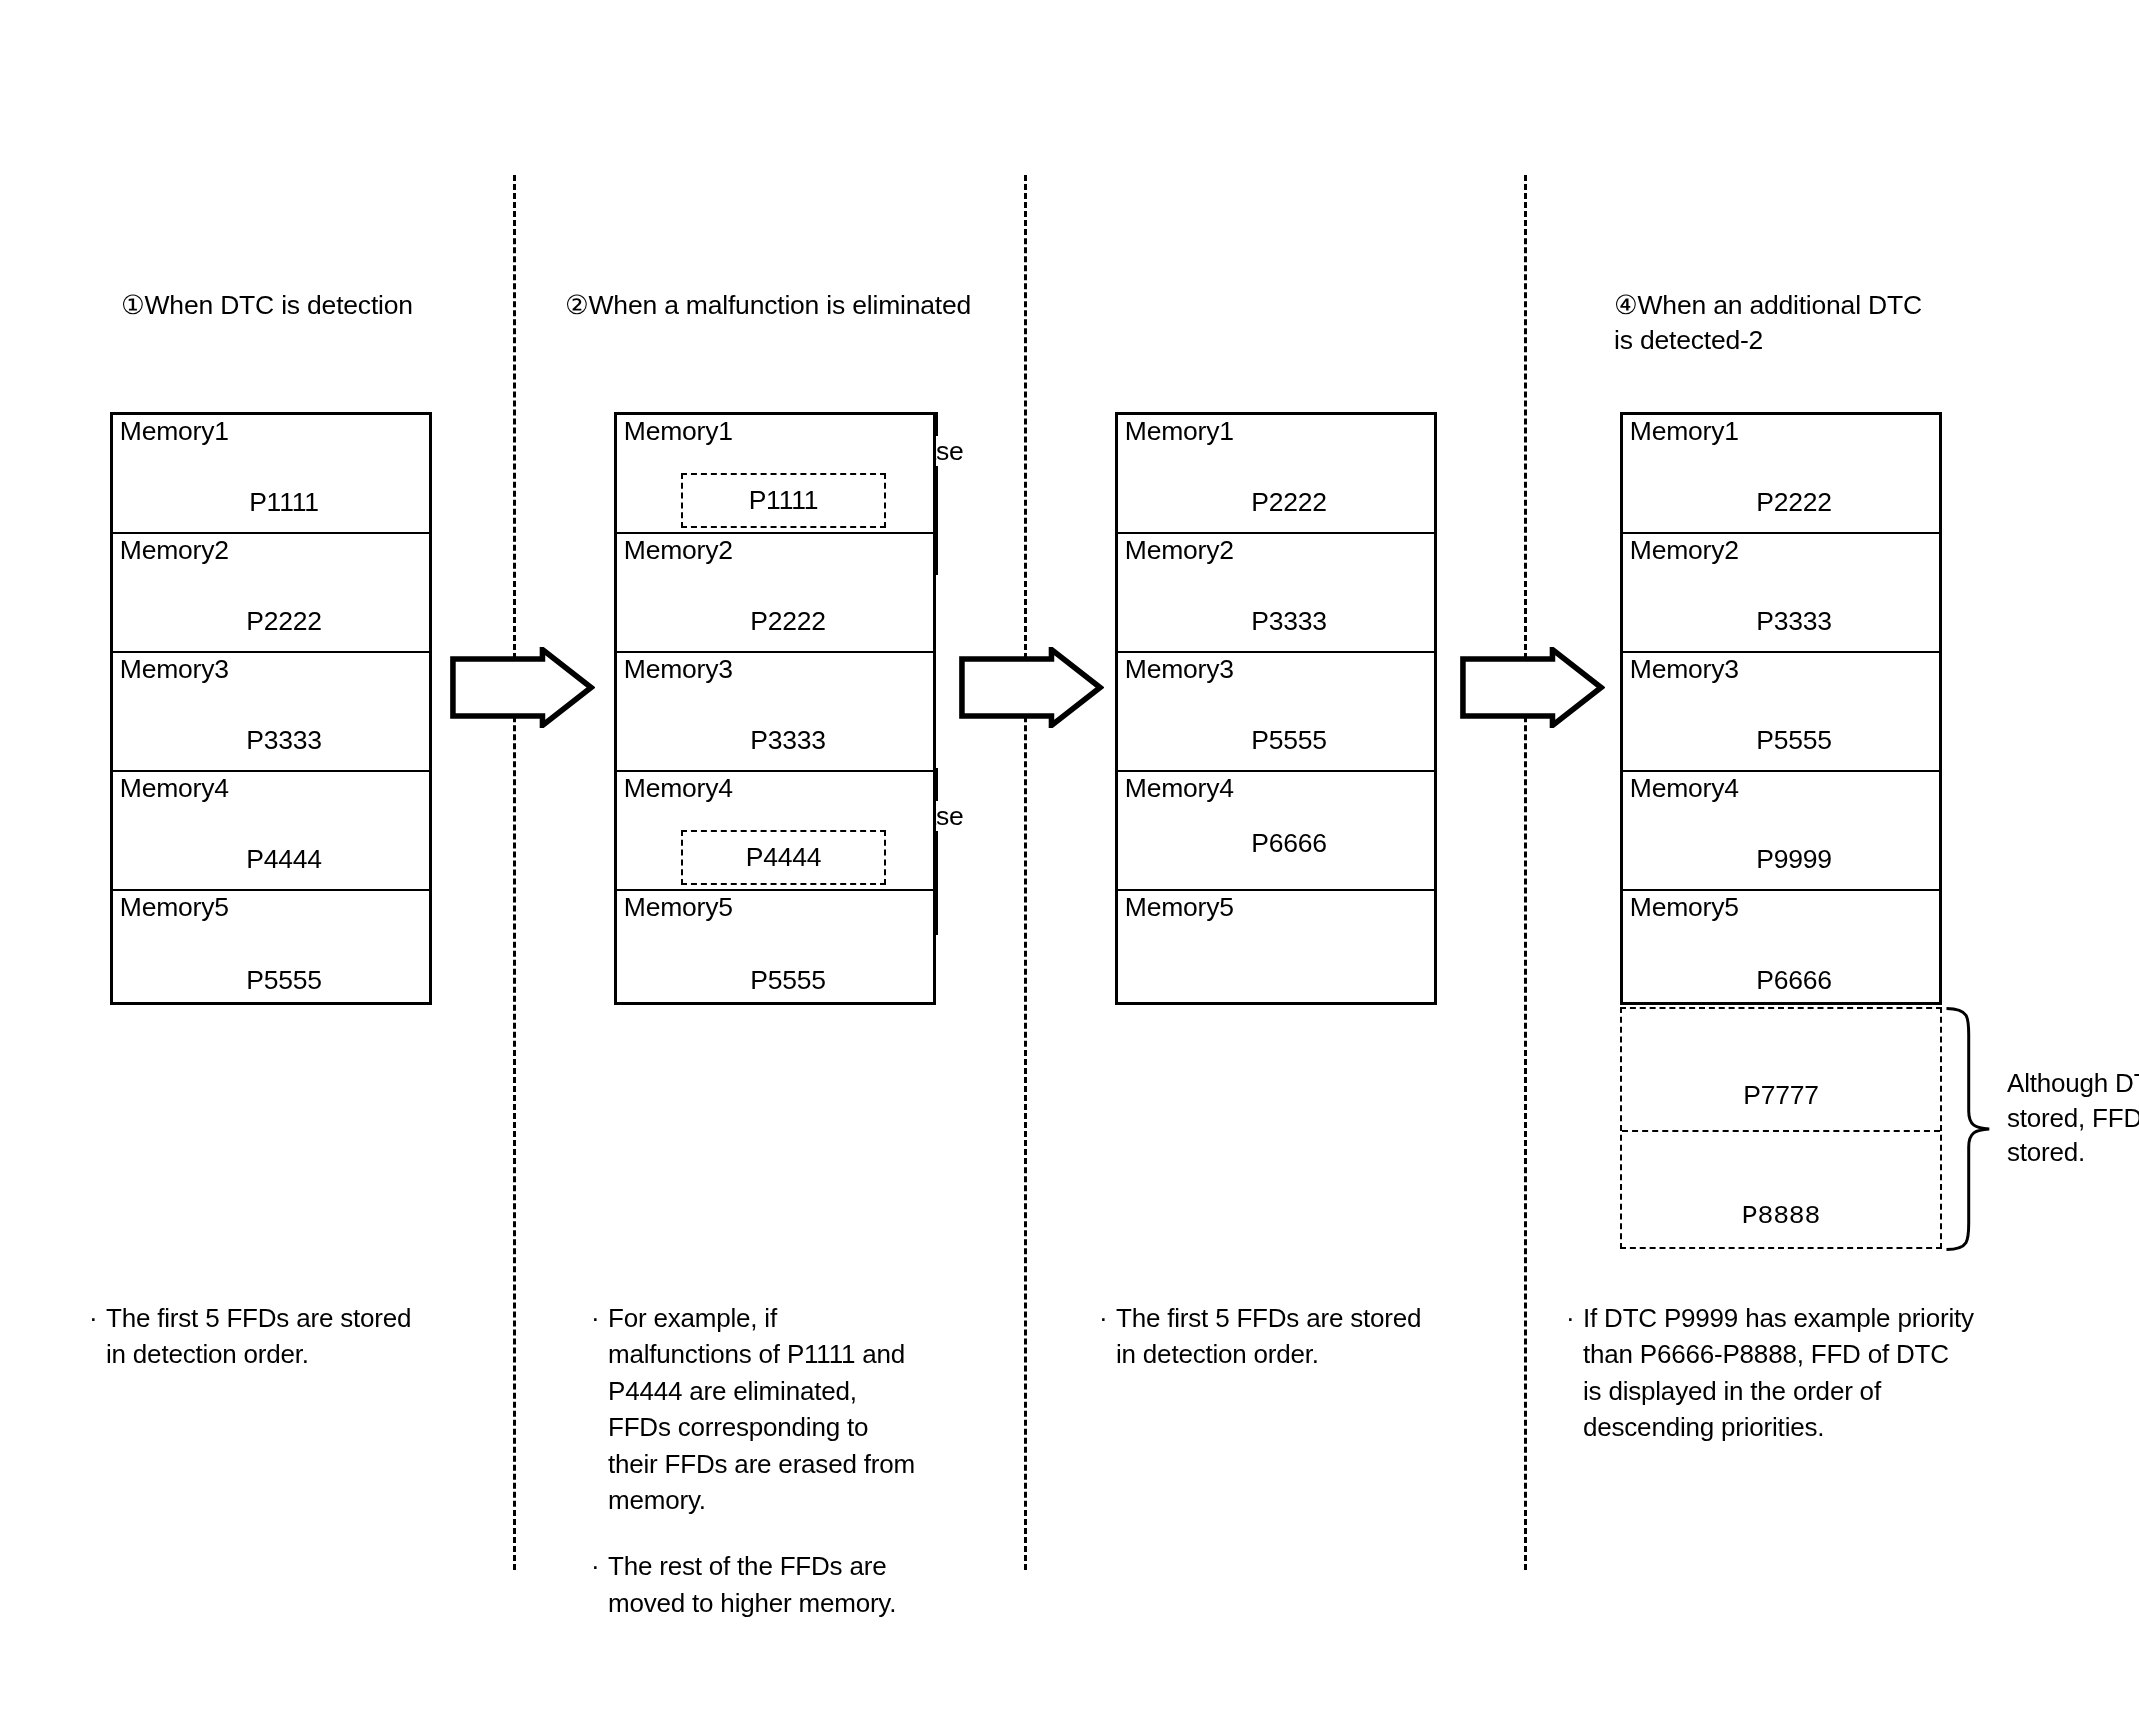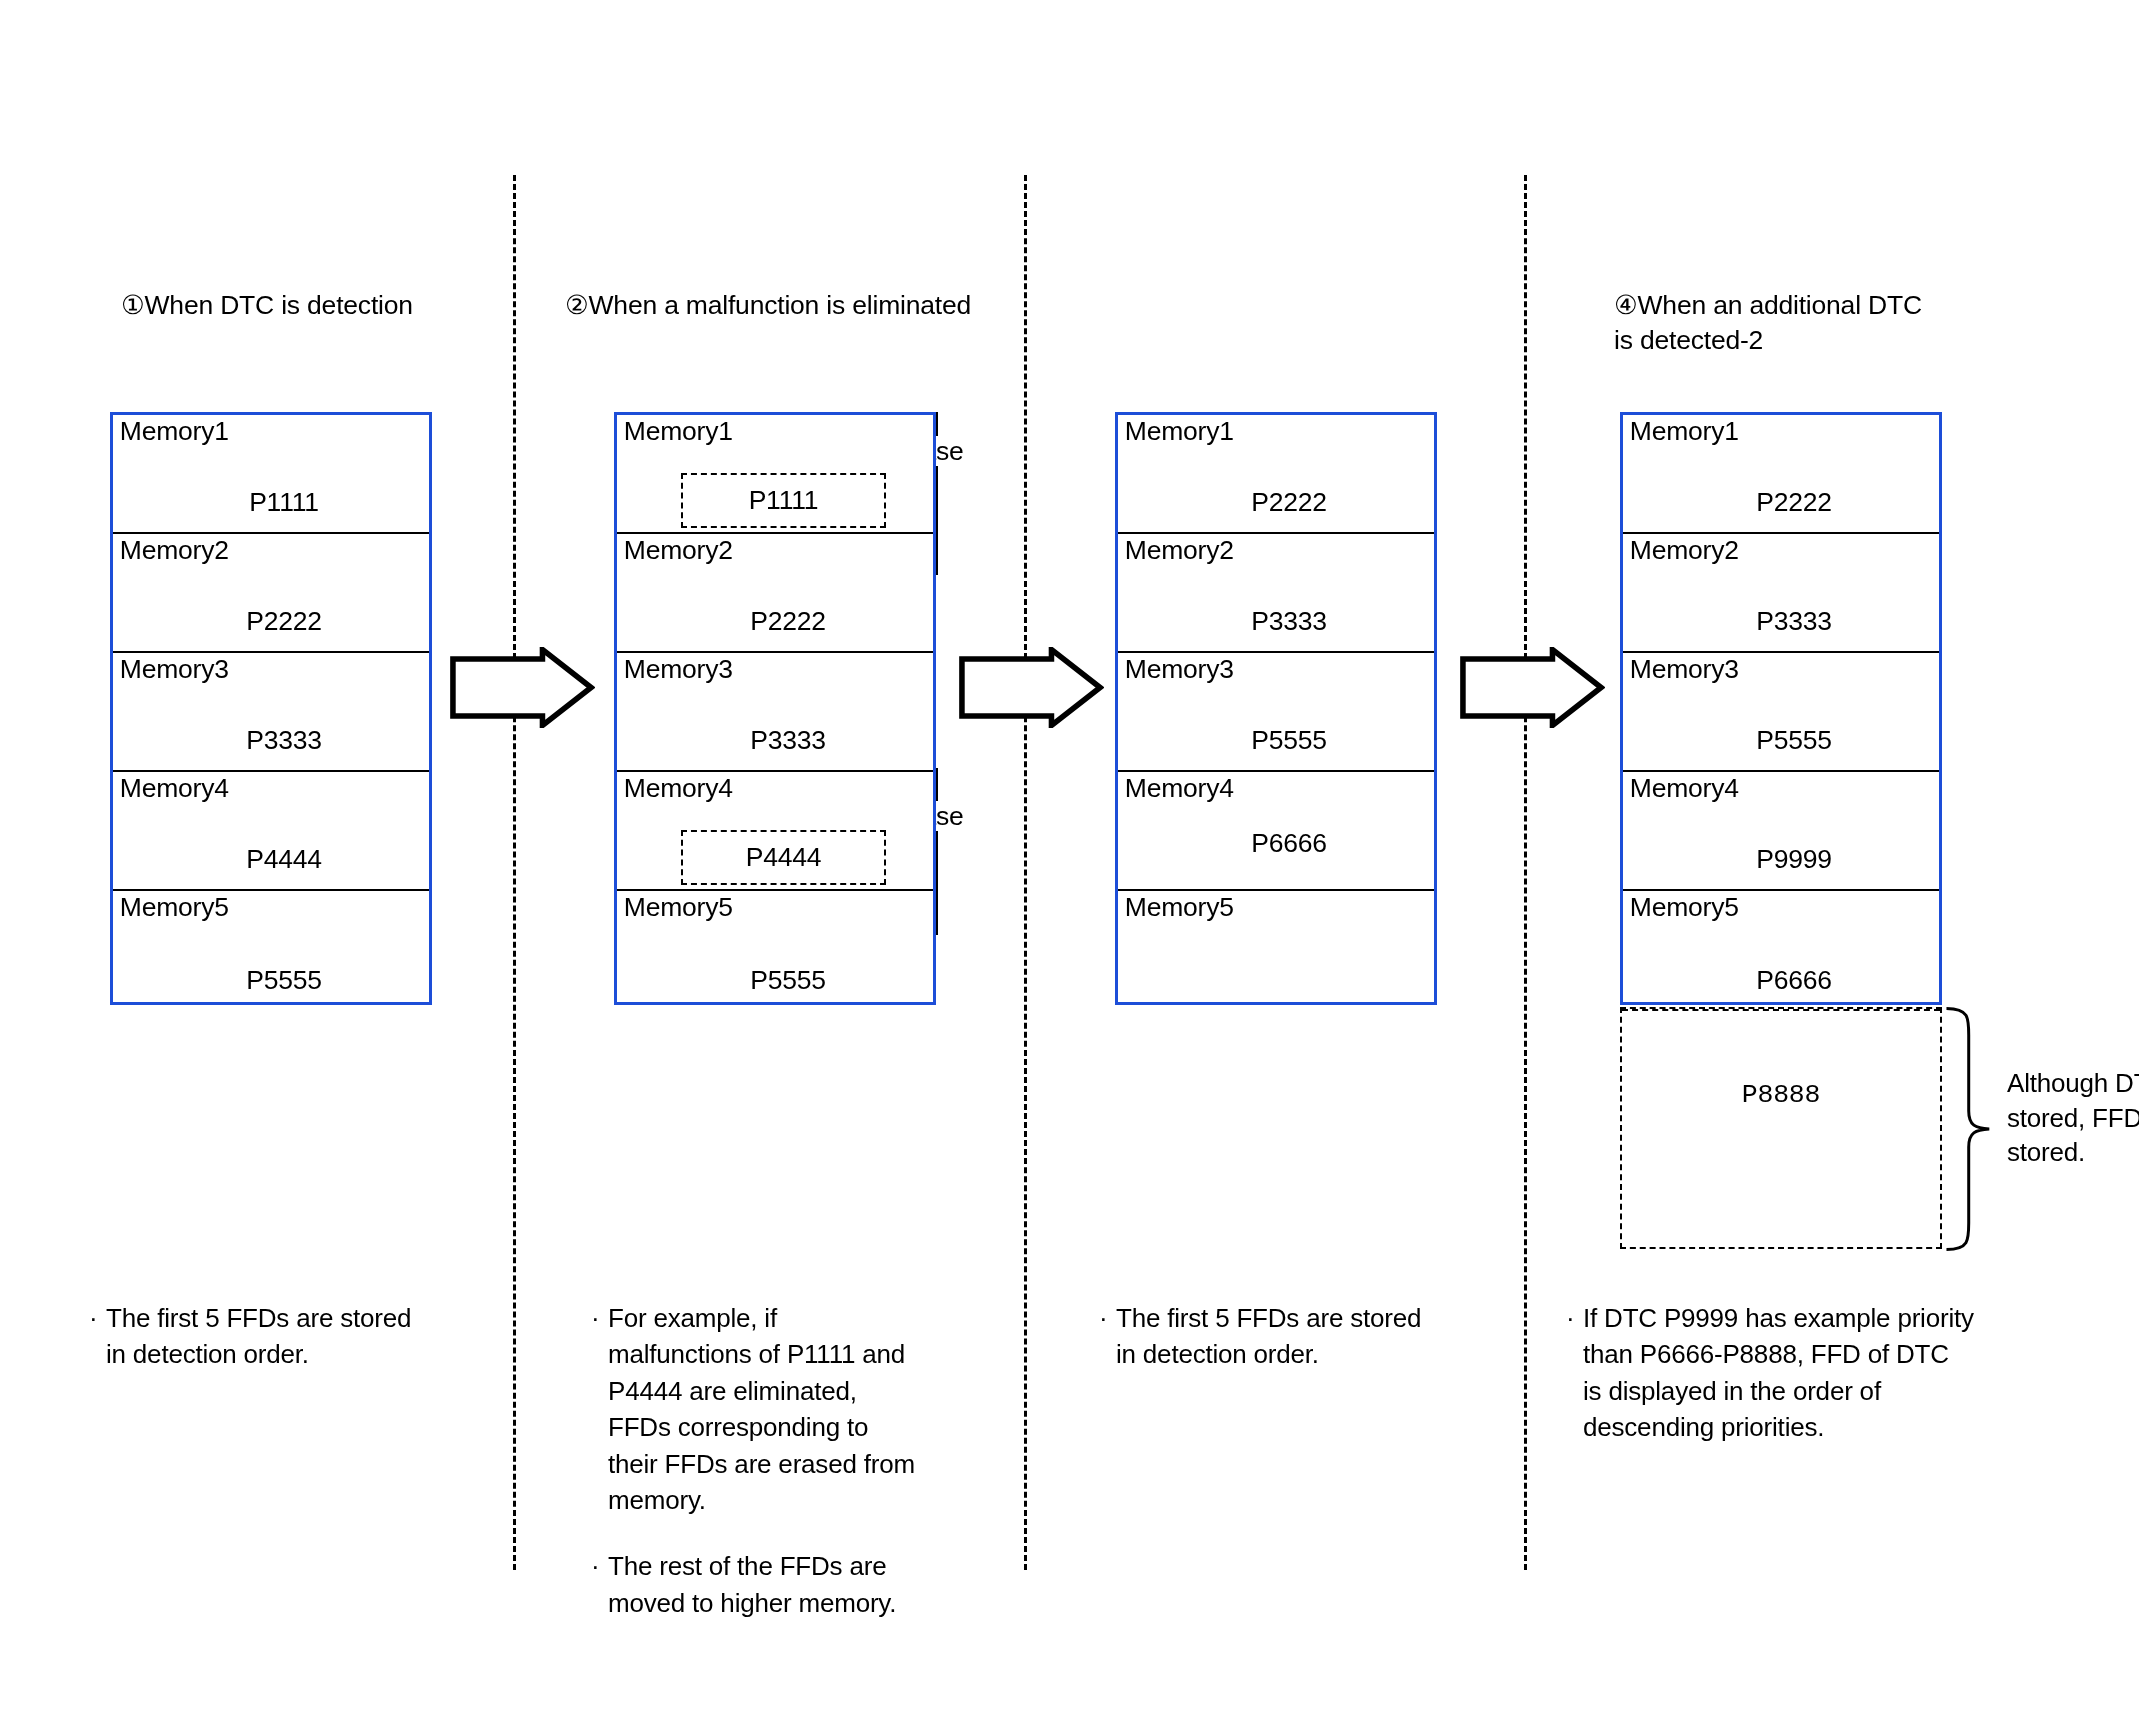--- a/index.html
+++ b/index.html
@@ -26,21 +26,21 @@
   .col-header {
     position: absolute;
     font-size: 26.5px;
     line-height: 1.33;
     white-space: pre-line;
     letter-spacing: -0.2px;
   }
   
   .mem-table {
     position: absolute;
-    border: 3px solid #1d4ed8;
+    border: 3px solid #000000;
     box-sizing: border-box;
     background: #ffffff;
   }
   .mem-cell {
     position: relative;
     box-sizing: border-box;
     border-bottom: 2.6px solid #000000;
     overflow: visible;
   }
   .mem-cell.last { border-bottom: none; padding-left: 17px; }
@@ -302,20 +302,23 @@
       <span class="mem-label">Memory4</span>
       <span class="mem-code shift-r">P9999</span>
     </div>
     <div class="mem-cell last" style="height:119px;">
       <span class="mem-label">Memory5</span>
       <span class="mem-code shift-r">P6666</span>
     </div>
   </div>
 
   <div class="dashed-stack" style="left:1620px; top:1007px; width:322px; height:242px;">
+    <div class="dashed-row" style="height:121px;">
+      <span class="mem-code">P7777</span>
+    </div>
     <div class="dashed-row div-top" style="height:121px;">
       <span class="mem-code">P8888</span>
     </div>
   </div>
 
   <div class="brace" style="left:1942px; top:1005px; width:56px; height:248px;">
     <svg width="56" height="248" viewBox="0 0 130 580" fill="none" stroke="#000000" stroke-width="7">
       <path d="M10 8 C 62 8, 62 30, 62 70 L62 248 C62 282, 78 288, 110 290 C78 292, 62 298, 62 332 L62 510 C62 550, 62 572, 10 572"></path>
     </svg>
   </div>

